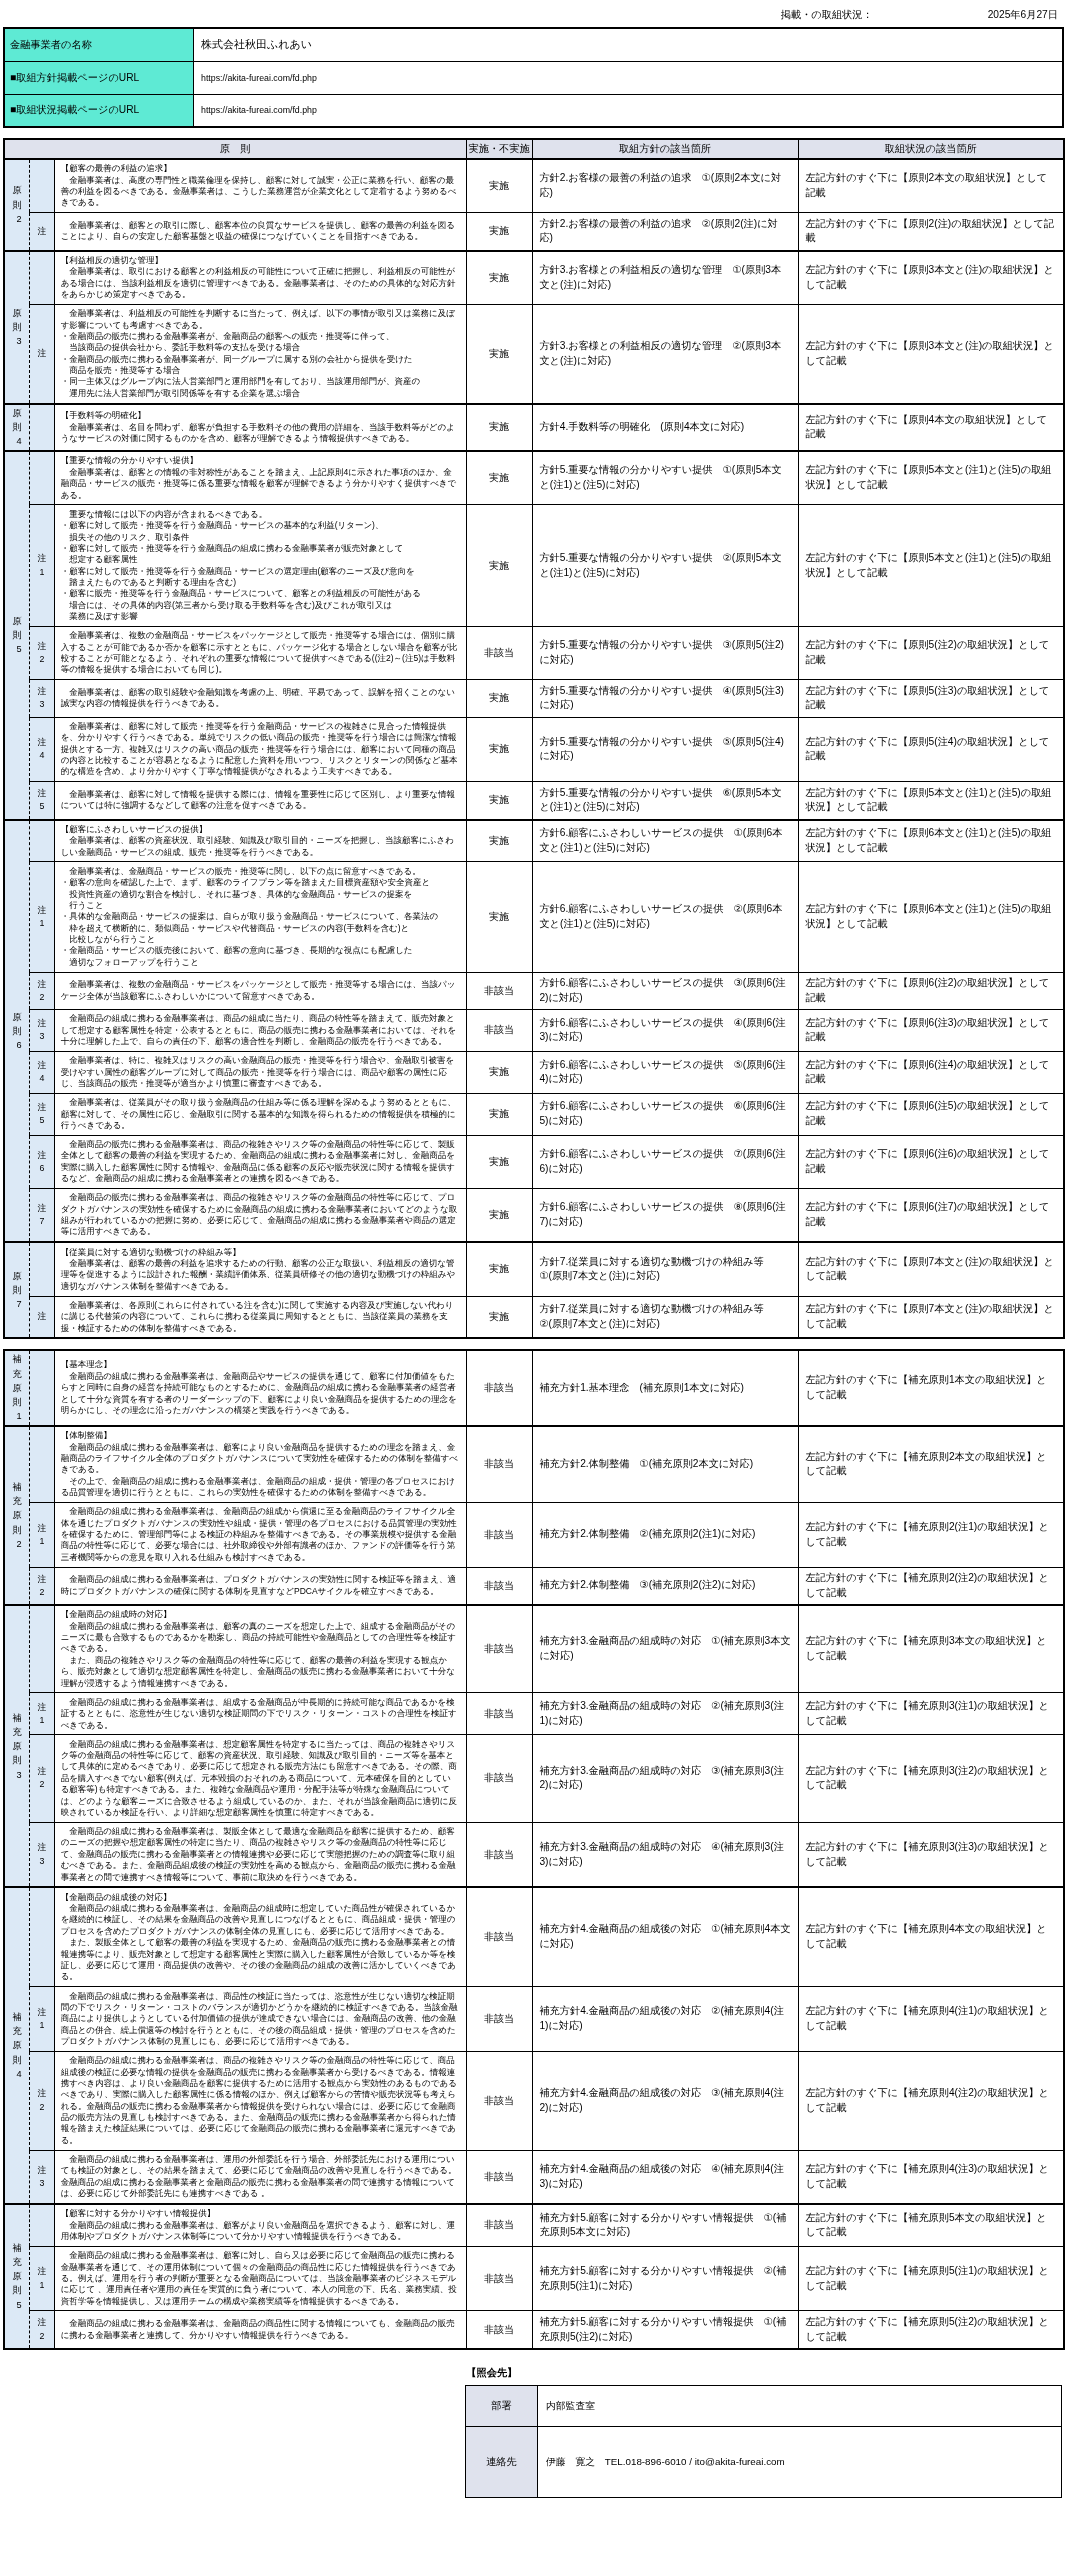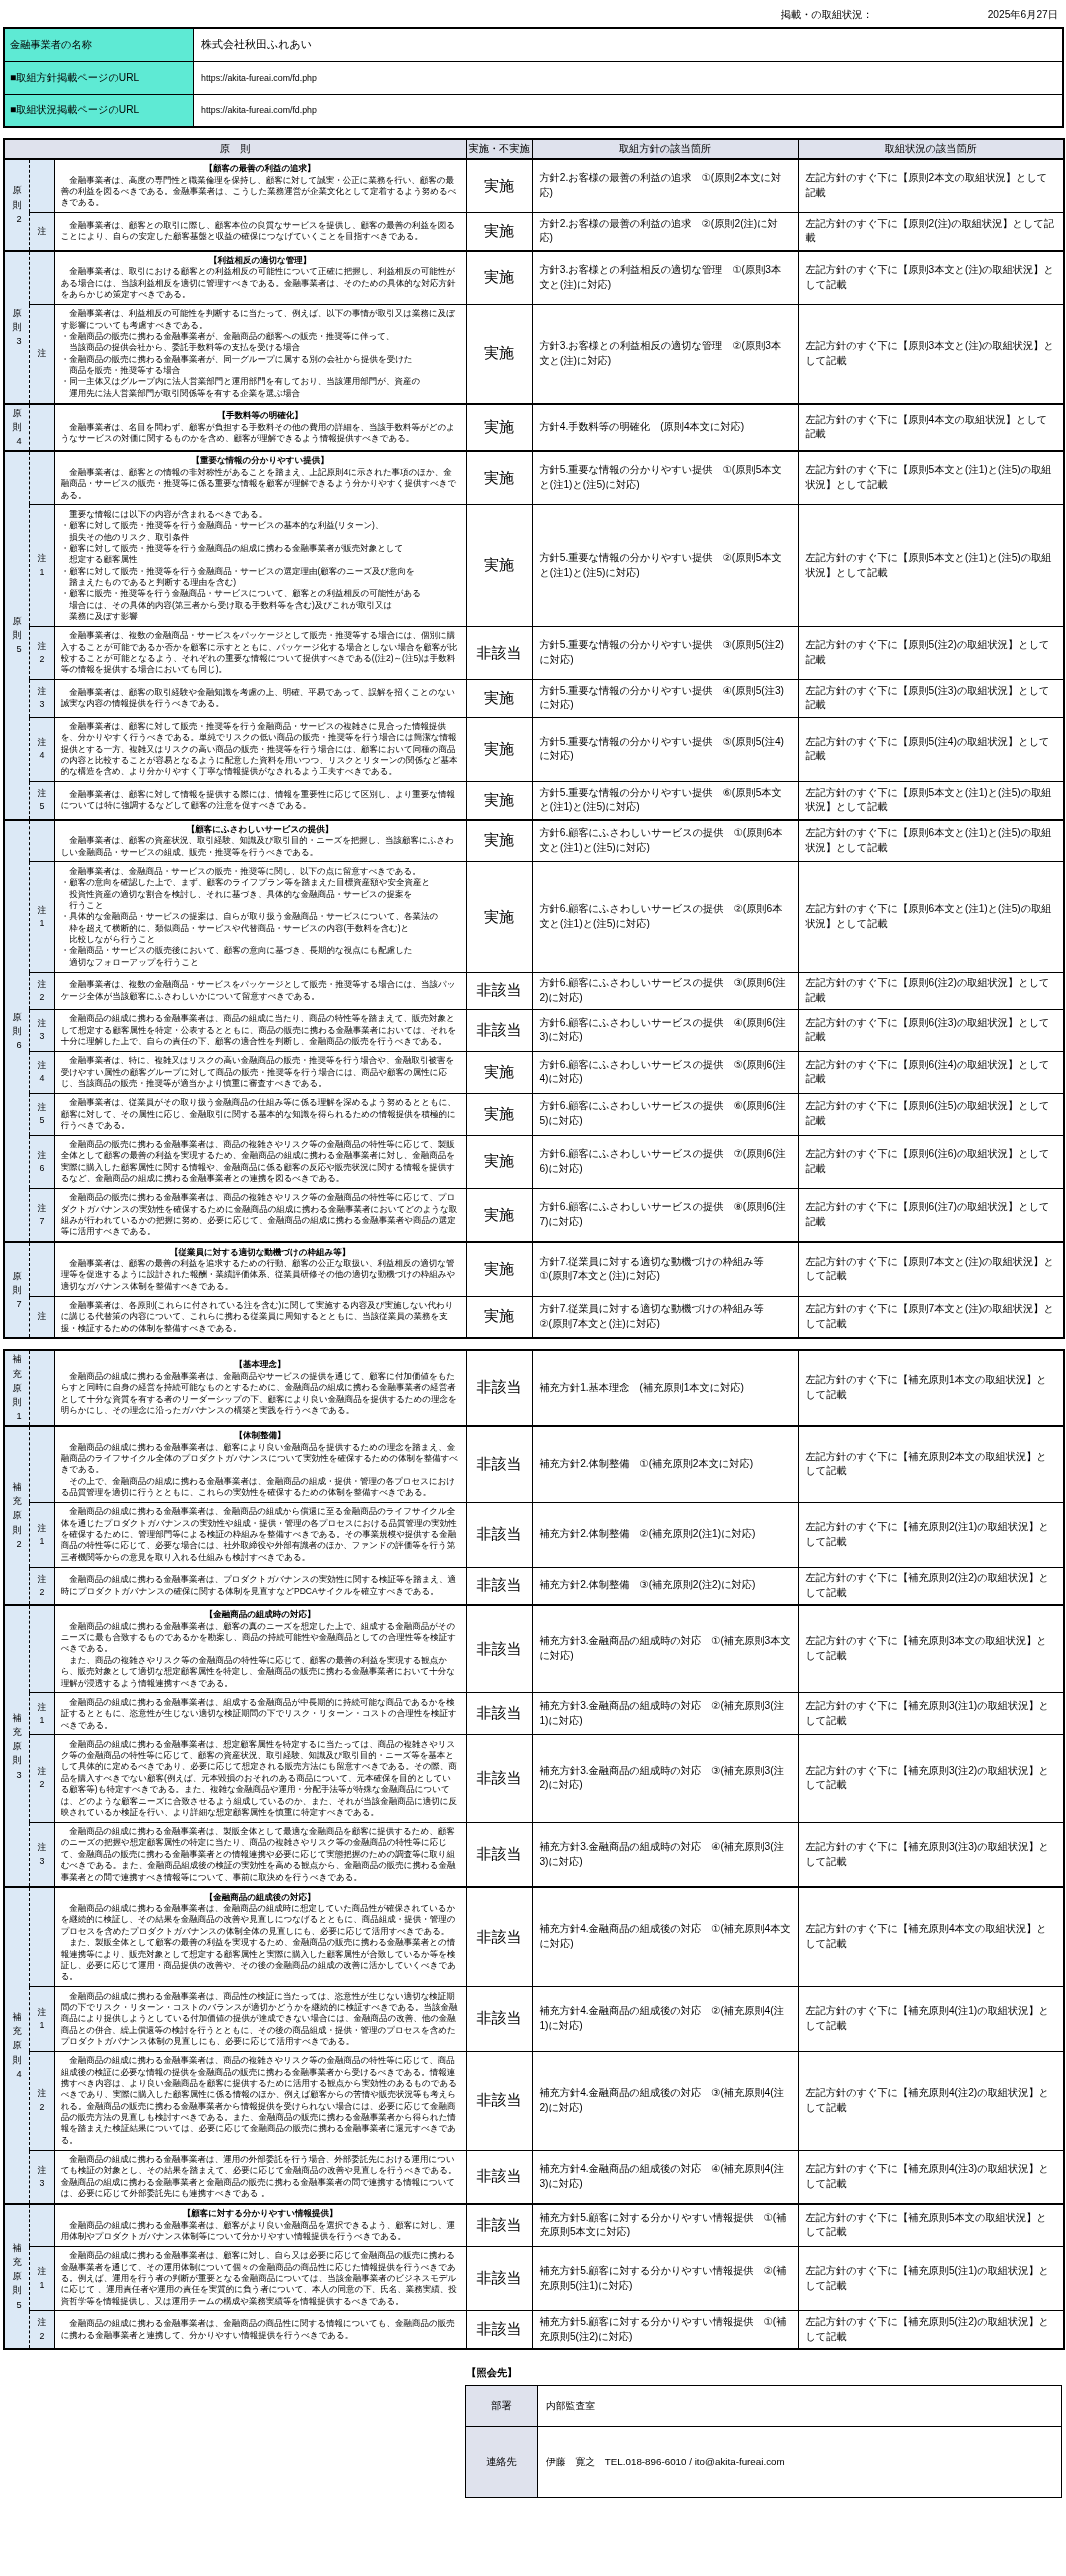--- a/index.html
+++ b/index.html
@@ -45,23 +45,23 @@
   .glabel {
     background:#dce9f6; text-align:right; font-size:9.2px; line-height:1.55;
     word-break:break-all; padding:1.4px 7.5px; border-right:1.4px dashed #000 !important;
   }
   .note {
     background:#dce9f6; text-align:center; font-size:8.8px; line-height:1.5;
     word-break:break-all; padding:1.4px 6.8px;
     border-left:1.4px dashed #000 !important; border-right:0.7px solid #000;
   }
   .ptext { padding:3.4px 6.1px; font-size:8.5px; line-height:1.34; }
-  .phead { font-weight:bold;text-align:center; }
+  .phead { font-weight:normal; }
   .pbody { white-space:pre-wrap; }
-  .status { text-align:center; font-size:15px; }
+  .status { text-align:center; font-size:10px; }
   .policy, .situation { font-size:10.2px; line-height:1.45; padding:3.4px 6.8px; }
 
   
   .contact-wrap { width:597px; margin:13.6px 1.4px 0 auto; }
   .contact-title { font-size:10.2px; font-weight:bold; padding:2.7px 0 5.4px 1.4px; }
   .contact-table { width:100%; border:1.4px solid #000; }
   .contact-table td { border:1.4px solid #000; }
   .contact-table .c-label { width:72px; background:#dfe2ed; text-align:center; font-size:10.2px; }
   .contact-table .c-value { padding:4.1px 8.1px; font-size:9.8px; }
   .contact-table tr:nth-child(1) td { height:41px; }

